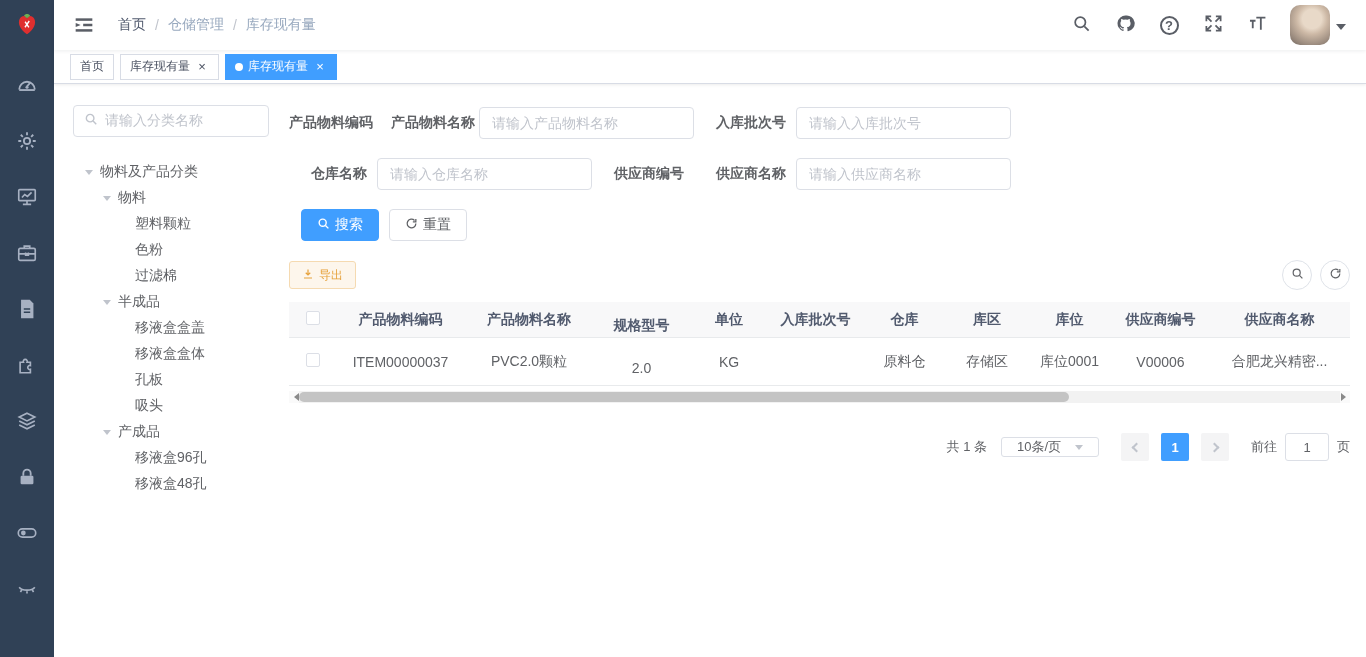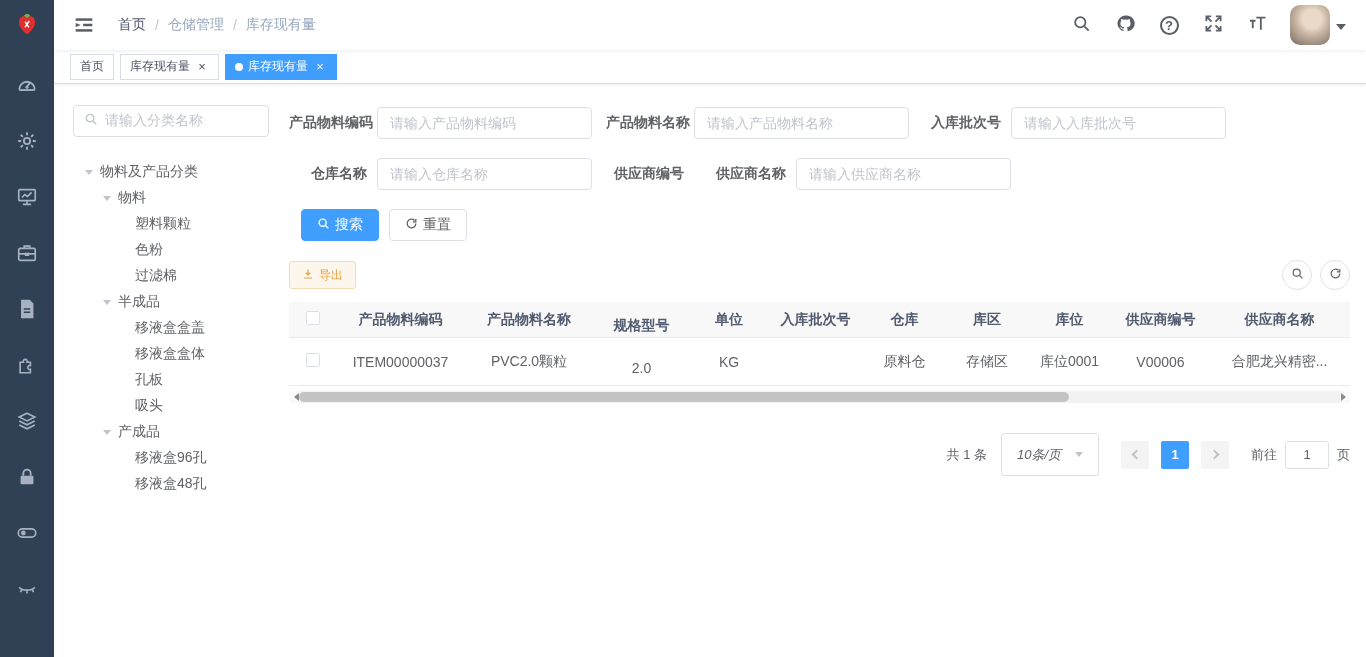--- a/index.html
+++ b/index.html
@@ -114,22 +114,22 @@
   .tri-left { width:0; height:0; border:4px solid transparent; border-right:5px solid #8a8a8a; }
   .tri-right { width:0; height:0; border:4px solid transparent; border-left:5px solid #8a8a8a; }
   .hs-track { flex:1; height:12px; background:#f2f2f2; position:relative; }
   .hs-thumb { position:absolute; left:0; top:1px; height:10px; width:74%; background:#c4c4c4;
               border-radius:5px; cursor:pointer; }
 
   
   .pagination { display:flex; align-items:center; justify-content:flex-end; margin-top:30px;
                 font-size:13px; color:#606266; gap:0; }
   .pg-total { margin-right:14px; }
-  .pg-size { width:98px; height:43px; border:1px solid #dcdfe6; border-radius:3px; display:flex;
-             align-items:center; justify-content:center; gap:14px; cursor:pointer; color:#606266;font-style:italic; }
+  .pg-size { width:98px; height:20px; border:1px solid #dcdfe6; border-radius:3px; display:flex;
+             align-items:center; justify-content:center; gap:14px; cursor:pointer; color:#606266; }
   .pg-size .caret { width:0; height:0; border:4px solid transparent; border-top:5px solid #c0c4cc; margin-top:4px; }
   .pg-btn { width:28px; height:28px; border-radius:2px; background:#f4f4f5; border:none; margin-left:22px;
             display:flex; align-items:center; justify-content:center; cursor:default; }
   .arrow { width:7px; height:7px; border:solid #c0c4cc; border-width:0 0 2px 2px; }
   .arrow.left  { transform:rotate(45deg); margin-left:2px; }
   .arrow.right { transform:rotate(-135deg); margin-right:2px; }
   .pg-page { width:28px; height:28px; border-radius:2px; background:#409eff; color:#fff; font-weight:bold;
              display:flex; align-items:center; justify-content:center; margin-left:12px; cursor:pointer; }
   .pg-next { margin-left:12px; }
   .pg-goto { margin-left:22px; display:flex; align-items:center; gap:8px; }
@@ -340,21 +340,20 @@
             </li>
         </ul>
       </aside>
 
       <section class="work">
 
         <div class="filter-form">
           <div class="f-row">
             <div class="field">
               <label>产品物料编码</label>
-              <input type="text" placeholder="请输入产品物料编码" style="">
             </div>
             <div class="field">
               <label>产品物料名称</label>
               <input type="text" placeholder="请输入产品物料名称" style="">
             </div>
             <div class="field">
               <label>入库批次号</label>
               <input type="text" placeholder="请输入入库批次号" style="">
             </div>
           </div>

